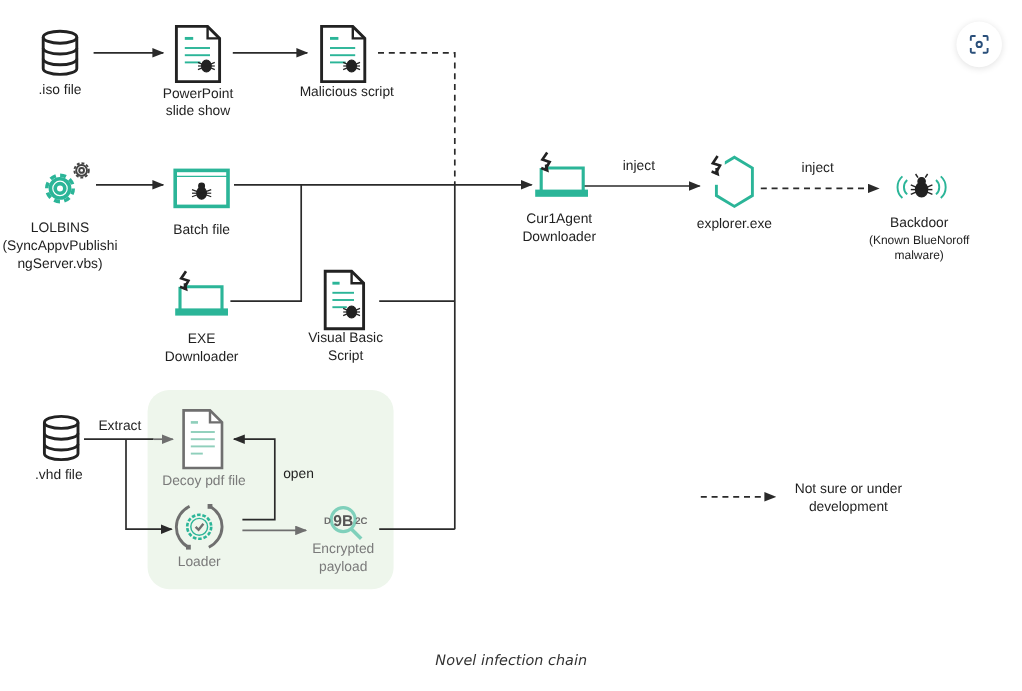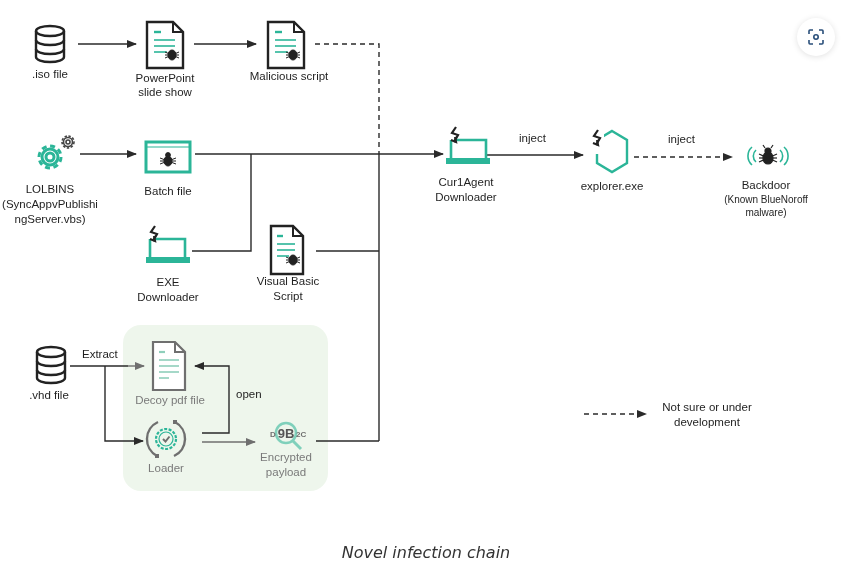--- a/index.html
+++ b/index.html
@@ -2,21 +2,21 @@
 <html><head>
 <meta charset="utf-8">
 <style>
   html, body { margin:0; padding:0; background:#ffffff; }
   body { width:852px; height:576px; position:relative; overflow:hidden; font-family:"Liberation Sans", sans-serif; }
   #diagram { position:absolute; left:0; top:0; }
   .lbl { font-family:"Liberation Sans", sans-serif; font-size:11.5px; fill:#1f1f1f; text-anchor:middle; }
   .lbl-small { font-size:10px; }
   .lbl-muted { fill:#7a7a7a; }
   .edge-lbl { font-family:"Liberation Sans", sans-serif; font-size:11.5px; fill:#1f1f1f; }
-  .caption { position:absolute; left:0; width:852px; top:543px; text-align:center; font-family:"DejaVu Sans", sans-serif; font-style:italic; font-size:16px; color:#333; }
+  .caption { position:absolute; left:0; width:852px; top:543px; text-align:center; font-family:"DejaVu Sans", sans-serif; font-style:italic; font-size:12px; color:#333; }
   .lens-btn { position:absolute; left:797px; top:18px; width:38px; height:38px; border-radius:50%; background:#fff; box-shadow:0 1px 6px rgba(0,0,0,0.12); display:flex; align-items:center; justify-content:center; cursor:pointer; }
 </style>
 </head>
 <body>
 
 <svg id="diagram" width="852" height="540" viewBox="0 0 852 540" xmlns="http://www.w3.org/2000/svg">
   <defs>
     <marker id="arr" markerWidth="10" markerHeight="8" refX="9" refY="4" orient="auto" markerUnits="userSpaceOnUse">
       <path d="M0,0 L10,4 L0,8 Z" fill="#2a2a2a"></path>
     </marker>

